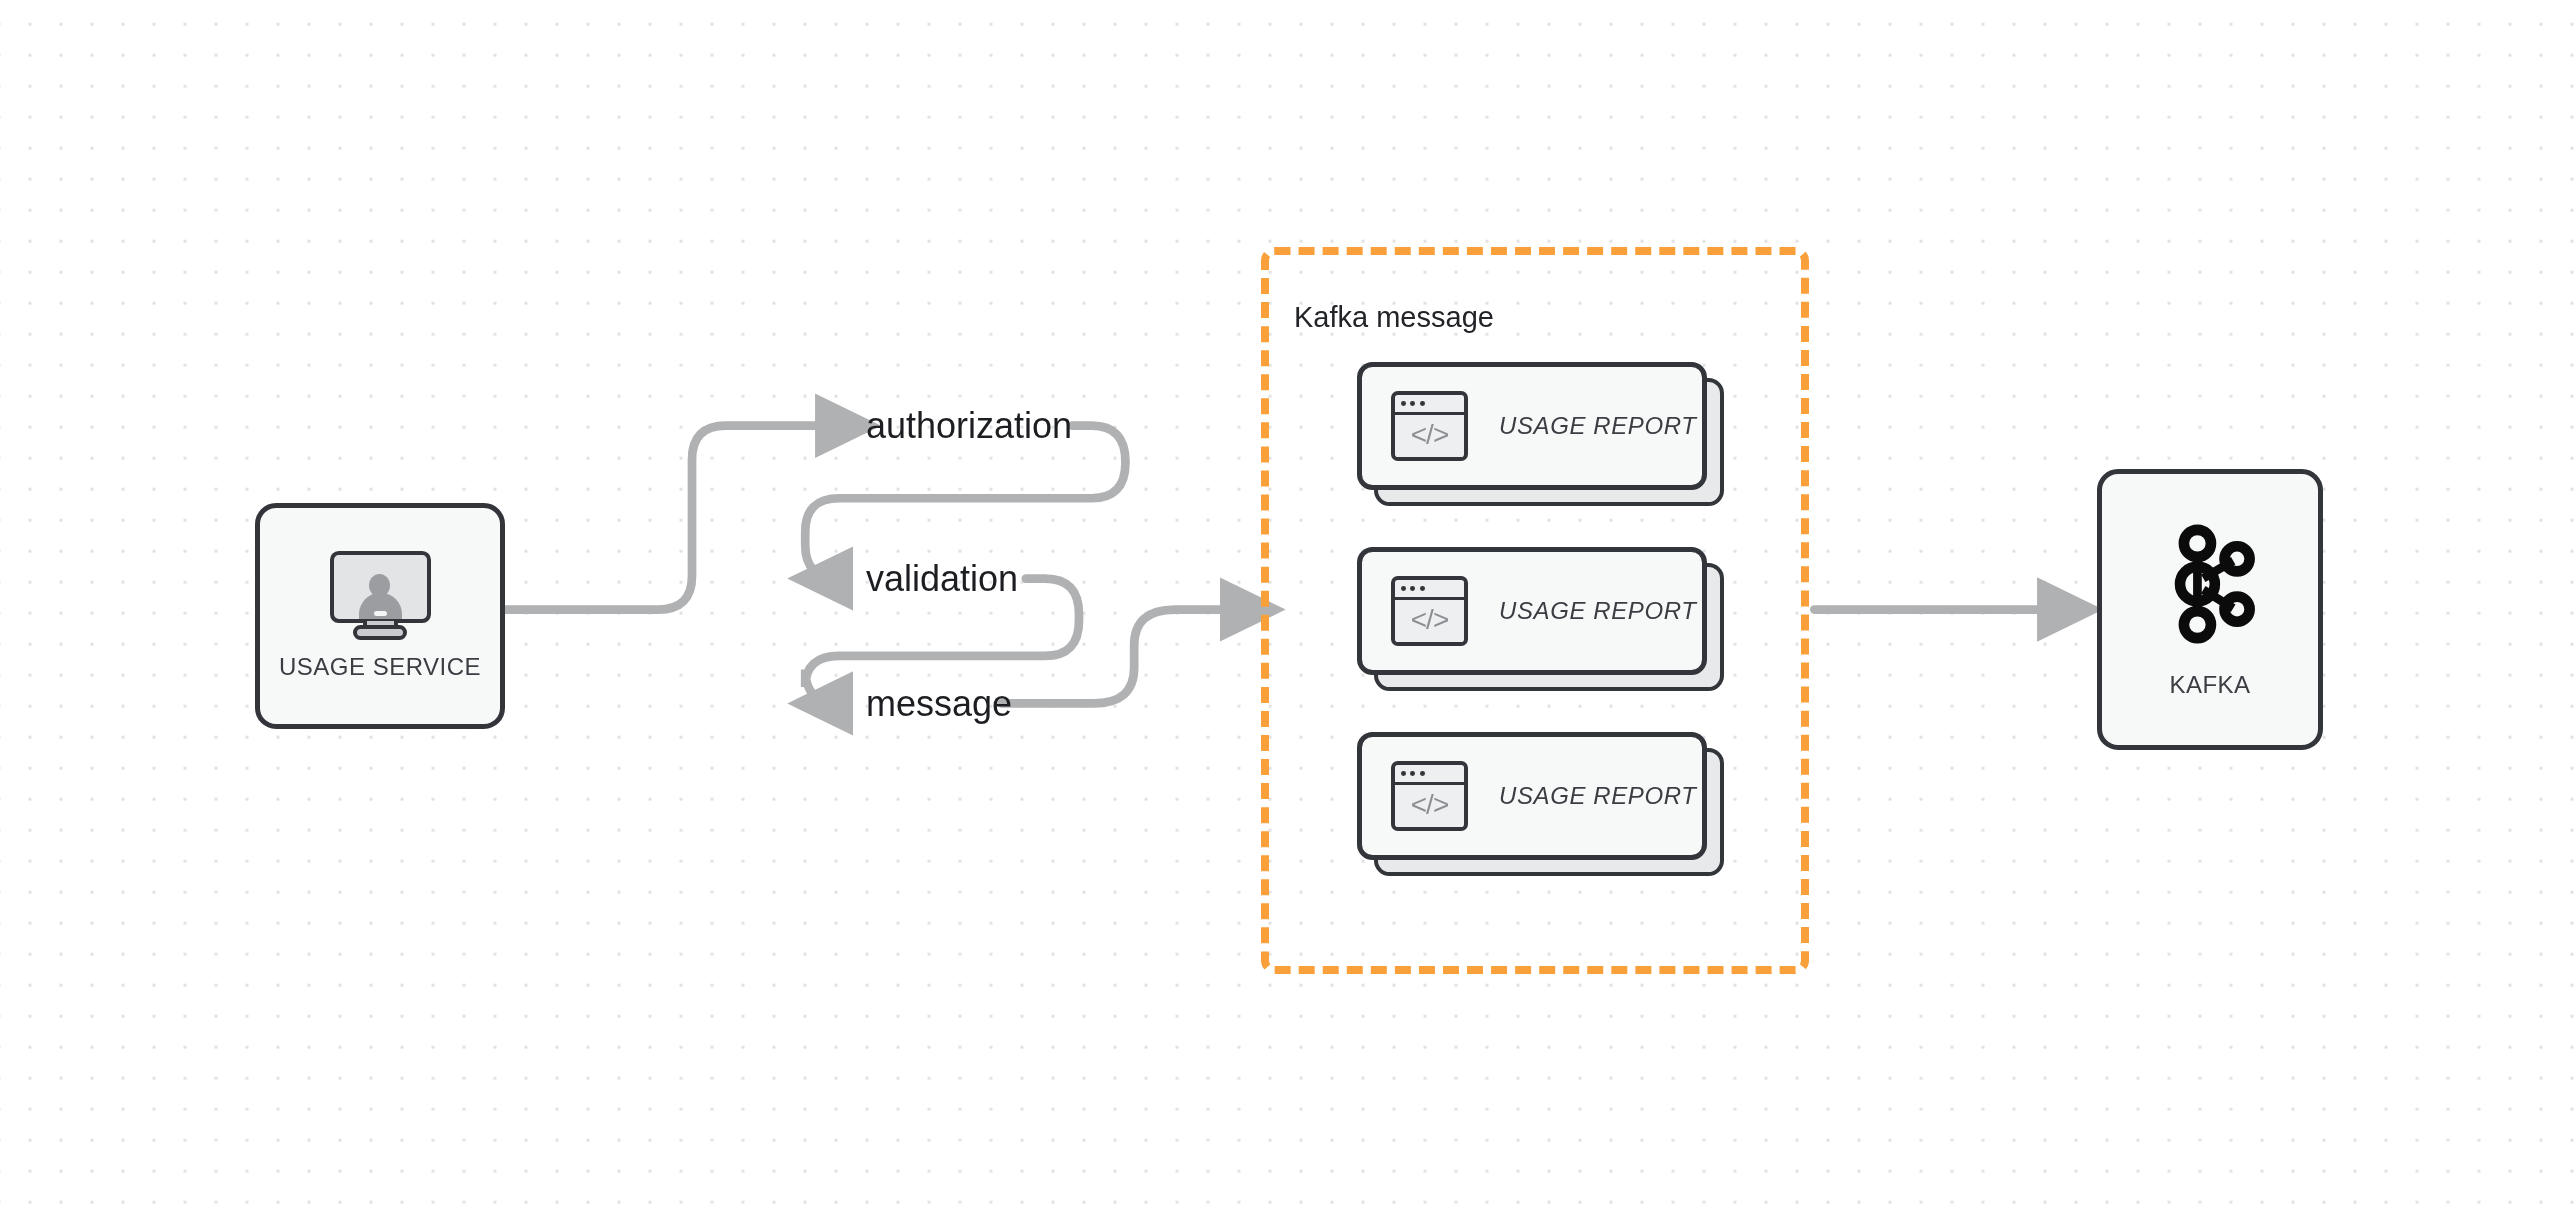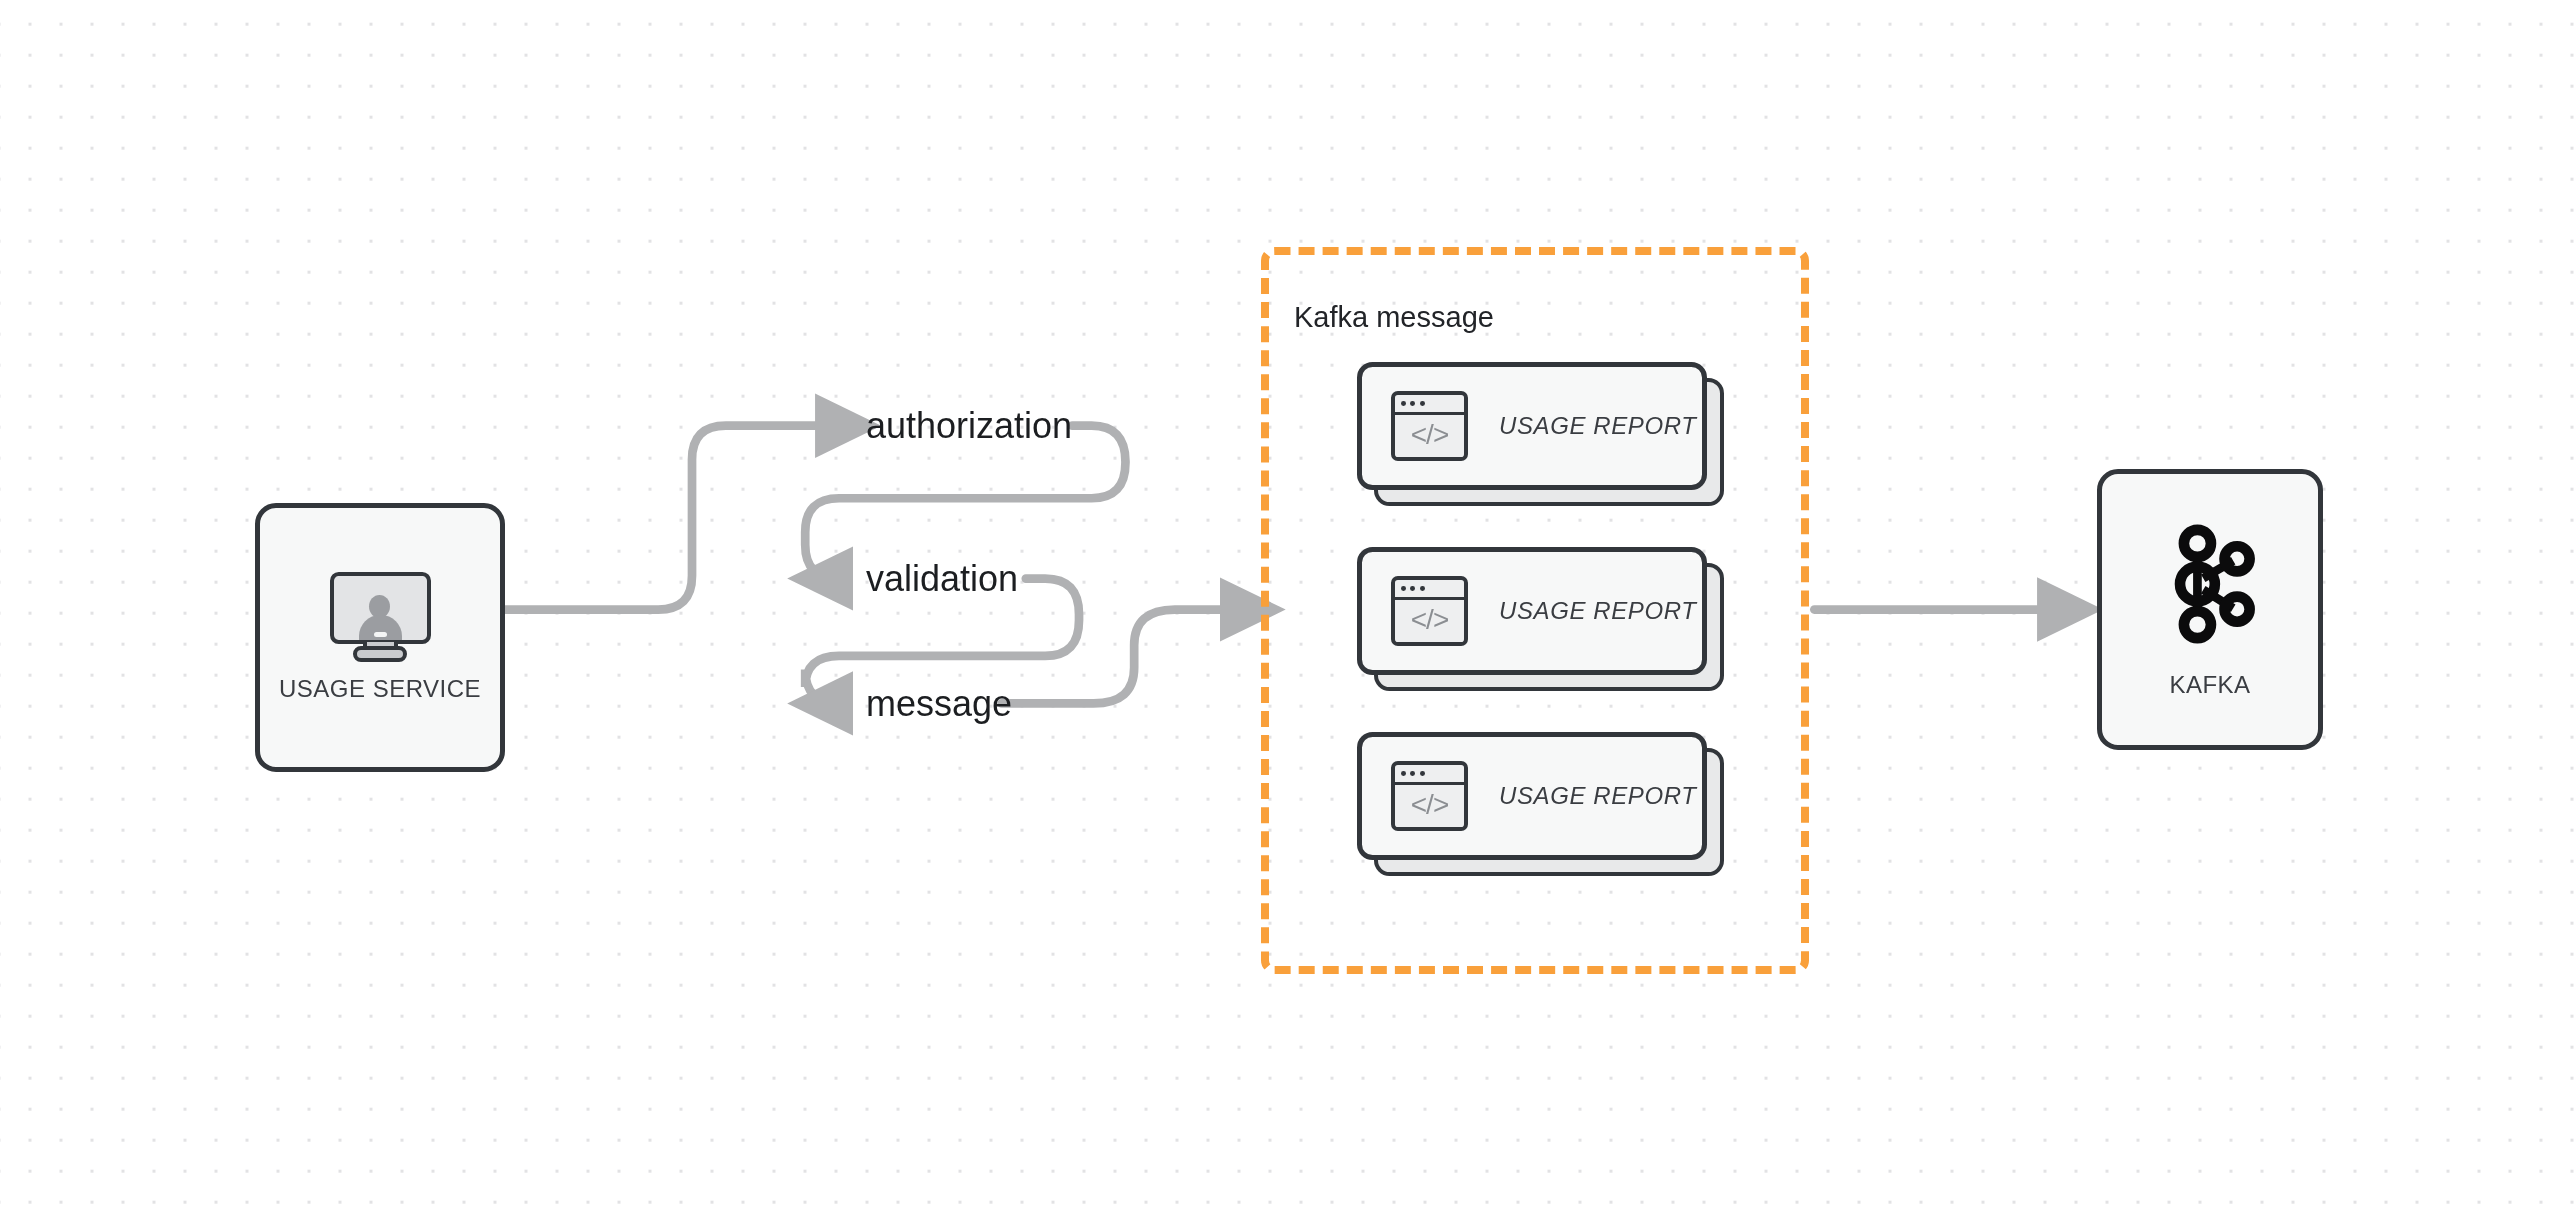--- a/index.html
+++ b/index.html
@@ -44,21 +44,21 @@
     color: #3a3d42;
     letter-spacing: 0.5px;
     white-space: nowrap;
   }
 
   
   #usage-service {
     left: 255px;
     top: 503px;
     width: 250px;
-    height: 269px;
+    height: 226px;
     border-radius: 21px;
   }
   #usage-service .node-label {
     font-size: 24px;
     margin-top: 13.5px;
   }
   .monitor {
     position: relative;
     width: 101px;
     height: 89px;

